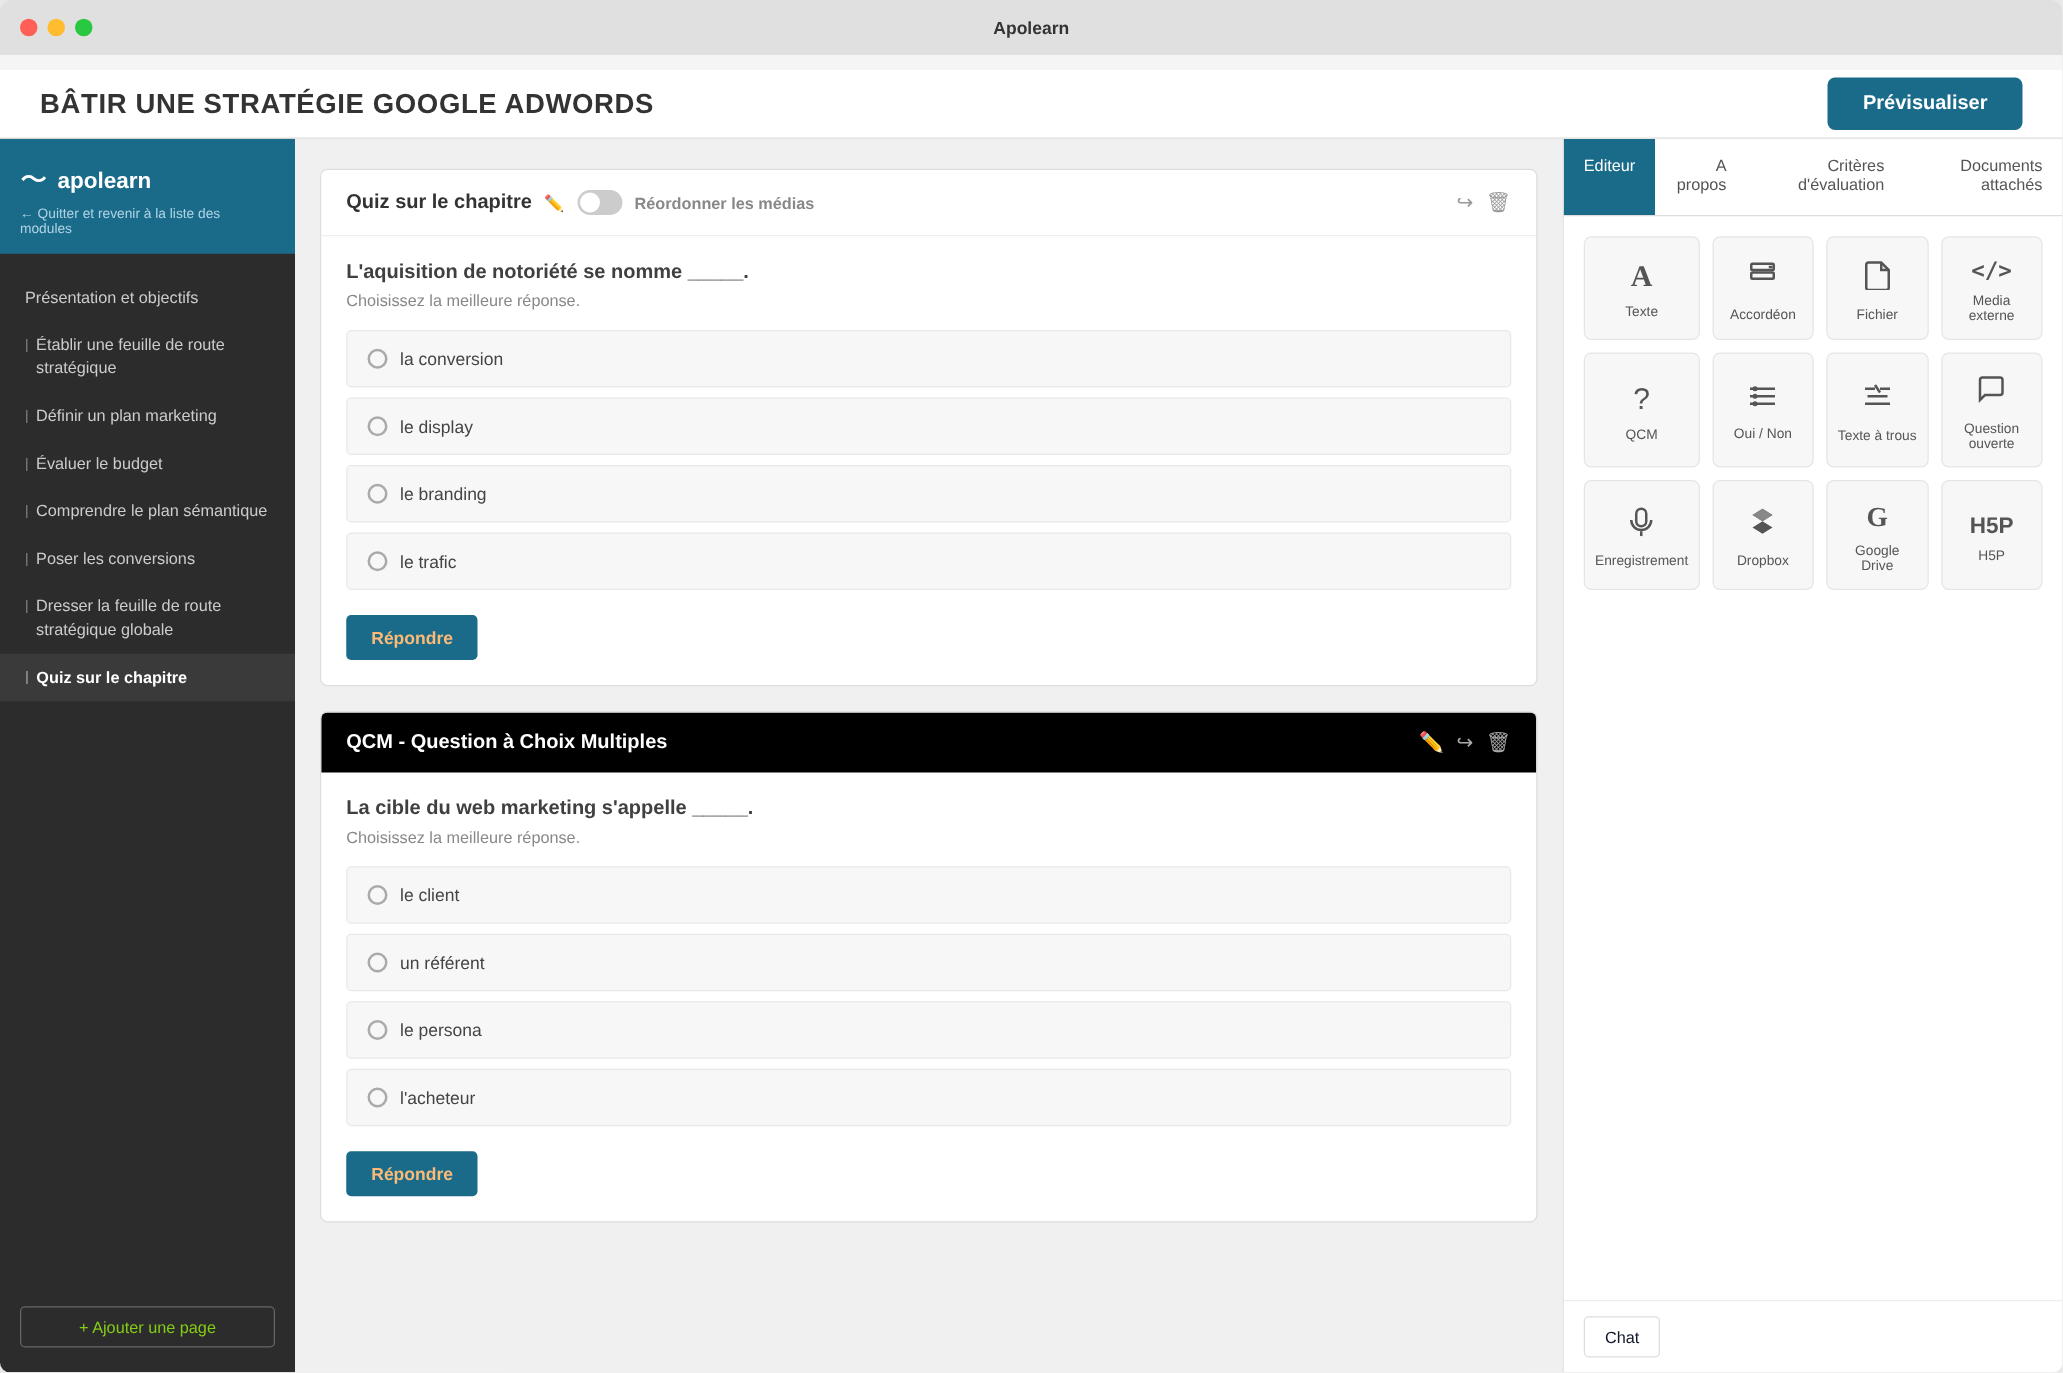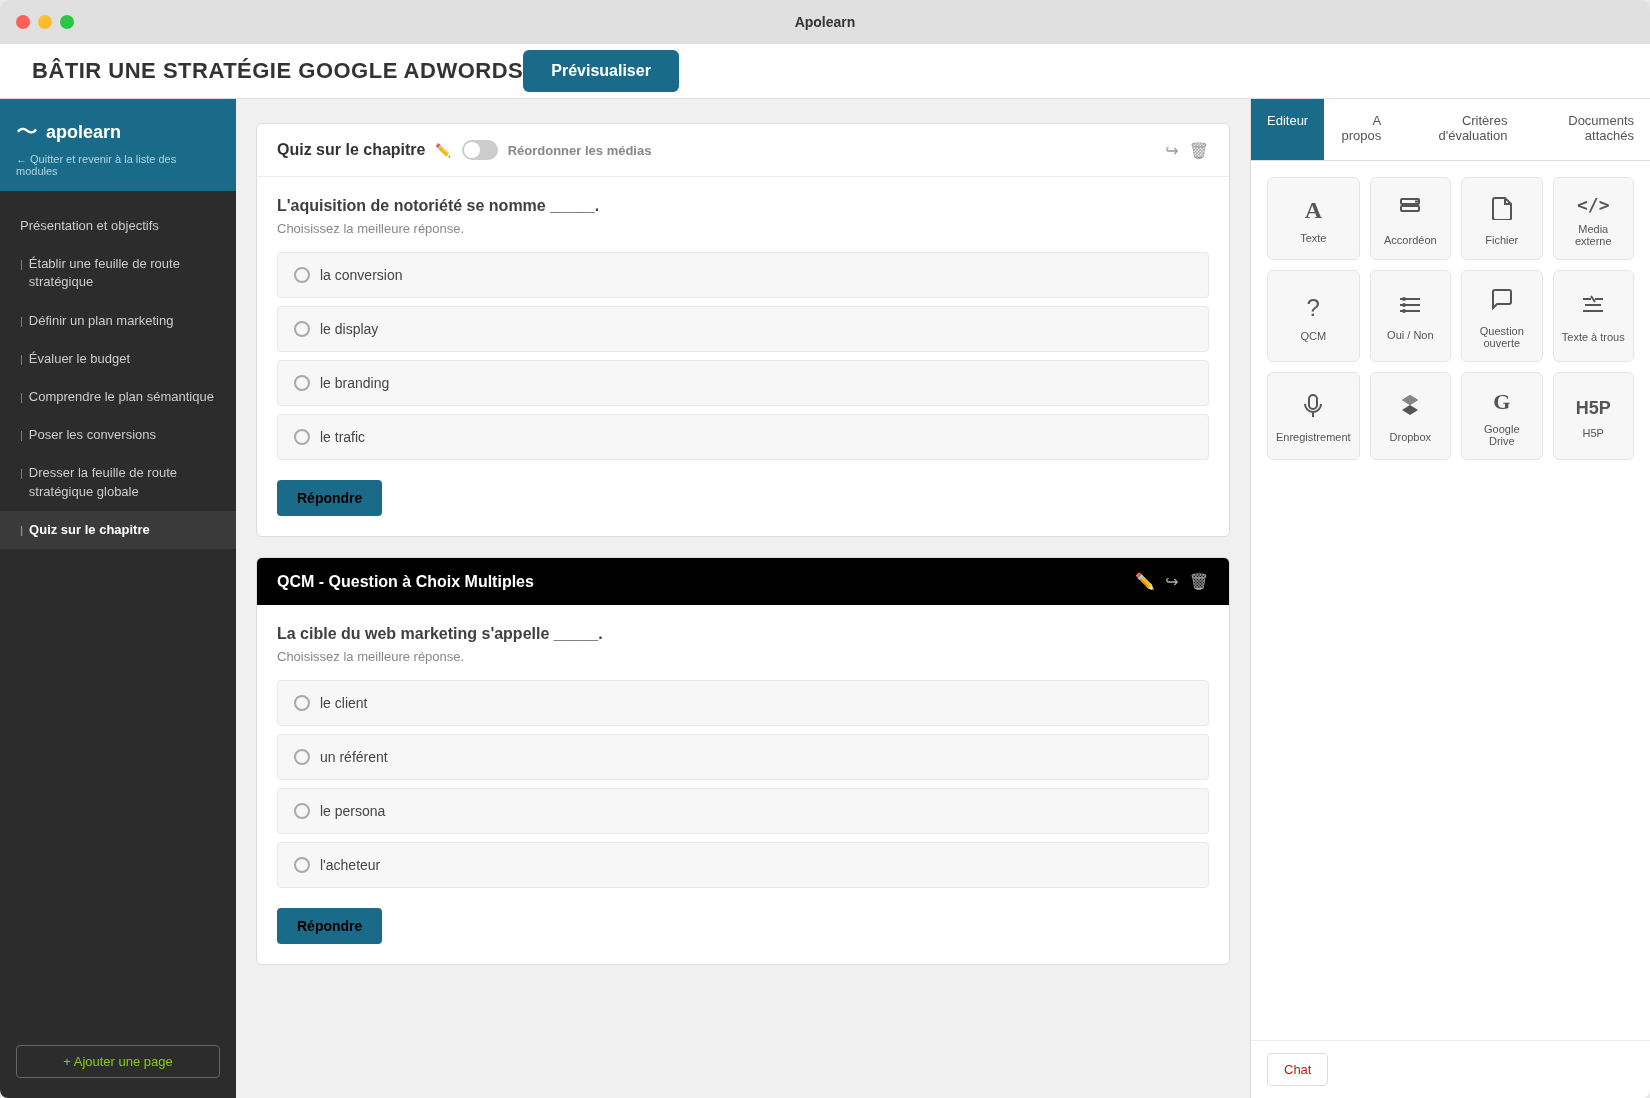--- a/index.html
+++ b/index.html
@@ -11,21 +11,21 @@
     .window-controls { position: absolute; left: 16px; display: flex; gap: 8px; }
     .wc { width: 14px; height: 14px; border-radius: 50%; }
     .wc-red { background: #ff5f57; }
     .wc-yellow { background: #febc2e; }
     .wc-green { background: #28c840; }
 
     
     .window { background: #f5f5f5; flex: 1; display: flex; flex-direction: column; border-radius: 0 0 8px 8px; overflow: hidden; }
 
     
-    .top-bar { background: #fff; height: 55px; display: flex; align-items: center; padding: 0 32px; border-bottom: 1px solid #ddd; }
+    .top-bar { background: #fff; height: 55px; display: flex; align-items: center; justify-content: space-between; padding: 0 32px; border-bottom: 1px solid #ddd; margin-top: 12px; }
     .top-bar-title { font-size: 22px; font-weight: 700; color: #333; letter-spacing: 0.5px; }
     .preview-btn { background: #1a6b8a; color: #fff; border: none; border-radius: 6px; padding: 12px 28px; font-size: 16px; font-weight: 600; cursor: pointer; }
 
     
     .content { display: flex; flex: 1; overflow: hidden; }
 
     
     .sidebar { background: #2c2c2c; width: 236px; min-width: 236px; display: flex; flex-direction: column; padding: 0; overflow-y: auto; }
     .sidebar-logo { background: #1a6b8a; padding: 18px 16px 14px; }
     .logo-area { display: flex; align-items: center; gap: 8px; }
@@ -57,36 +57,36 @@
     .card-actions span { cursor: pointer; }
     .card-header-right { display: flex; align-items: center; gap: 12px; }
 
     .card-body { padding: 20px; }
     .question-text { font-size: 16px; font-weight: 700; color: #404040; margin-bottom: 6px; }
     .question-sub { font-size: 13px; color: #888; margin-bottom: 16px; }
 
     .answer-option { background: #f7f7f7; border: 1px solid #e8e8e8; border-radius: 4px; padding: 14px 16px; margin-bottom: 8px; display: flex; align-items: center; gap: 10px; font-size: 14px; color: #444; cursor: pointer; }
     .radio-circle { width: 16px; height: 16px; border-radius: 50%; border: 2px solid #aaa; background: transparent; flex-shrink: 0; }
 
-    .respond-btn { background: #1a6b8a; color: #000000; border: none; border-radius: 4px; padding: 10px 20px; font-size: 14px; font-weight: 600; cursor: pointer; margin-top: 12px; }
+    .respond-btn { background: #1a6b8a; color: #fdba74; border: none; border-radius: 4px; padding: 10px 20px; font-size: 14px; font-weight: 600; cursor: pointer; margin-top: 12px; }
 
     
     .right-panel { width: 400px; min-width: 400px; background: #fff; border-left: 1px solid #ddd; display: flex; flex-direction: column; overflow: hidden; }
     .right-tabs { display: flex; border-bottom: 1px solid #ddd; text-align: right; }
     .right-tab { padding: 14px 16px; font-size: 13px; cursor: pointer; color: #555; border-bottom: 3px solid transparent; }
     .right-tab.active { color: #fff; background: #1a6b8a; border-bottom: 3px solid #1a6b8a; }
 
     .right-content { flex: 1; padding: 16px; overflow-y: auto; }
     .editor-grid { display: grid; grid-template-columns: repeat(4, 1fr); gap: 10px; }
     .editor-block { background: #f7f7f7; border: 1px solid #e5e5e5; border-radius: 6px; padding: 16px 8px 12px; display: flex; flex-direction: column; align-items: center; justify-content: center; gap: 8px; cursor: pointer; min-height: 80px; }
     .block-icon { font-size: 22px; color: #555; }
     .block-label { font-size: 11px; color: #555; text-align: center; }
 
     
-    .chat-btn { position: fixed; bottom: 20px; right: 340px; background: #fff; border: 1px solid #ddd; border-radius: 6px; padding: 10px 20px; font-size: 13px; color: #b91c1c; cursor: pointer; box-shadow: 0 2px 6px rgba(0,0,0,0.1); }
+    .chat-btn { position: fixed; bottom: 20px; right: 340px; background: #fff; border: 1px solid #ddd; border-radius: 6px; padding: 10px 20px; font-size: 13px; color: #0f172a; cursor: pointer; box-shadow: 0 2px 6px rgba(0,0,0,0.1); }
 
     
     .edit-icon { font-size: 13px; color: #999; cursor: pointer; }
 
     
     .h5p-label { font-size: 18px; font-weight: 900; color: #555; }
 
     .scrollable { overflow-y: auto; }
   </style>
 </head>
@@ -287,41 +287,41 @@
                     <circle cx="6" cy="10" r="2" fill="#555" stroke="none"></circle>
                     <circle cx="6" cy="16" r="2" fill="#555" stroke="none"></circle>
                   </svg>
               </span>
               <span class="block-label">Oui / Non</span>
             </div>
 
             <div class="editor-block">
               <span class="block-icon">
                 <svg width="24" height="24" viewBox="0 0 24 24" fill="none" stroke="#555" stroke-width="2">
-                    <path d="M21 15a2 2 0 01-2 2H7l-4 4V5a2 2 0 012-2h14a2 2 0 012 2z"></path>
-                  </svg>
-              </span>
-              <span class="block-label">Question ouverte</span>
-            </div>
-
-            <div class="editor-block">
-              <span class="block-icon">
-                <svg width="24" height="24" viewBox="0 0 24 24" fill="none" stroke="#555" stroke-width="2">
                     <line x1="2" y1="6" x2="10" y2="6"></line>
                     <line x1="14" y1="6" x2="22" y2="6"></line>
                     <line x1="4" y1="12" x2="20" y2="12"></line>
                     <line x1="2" y1="18" x2="22" y2="18"></line>
                     <line x1="10" y1="3" x2="14" y2="9"></line>
                   </svg>
               </span>
               <span class="block-label">Texte à trous</span>
             </div>
 
             <div class="editor-block">
               <span class="block-icon">
+                <svg width="24" height="24" viewBox="0 0 24 24" fill="none" stroke="#555" stroke-width="2">
+                    <path d="M21 15a2 2 0 01-2 2H7l-4 4V5a2 2 0 012-2h14a2 2 0 012 2z"></path>
+                  </svg>
+              </span>
+              <span class="block-label">Question ouverte</span>
+            </div>
+
+            <div class="editor-block">
+              <span class="block-icon">
                 <svg width="22" height="24" viewBox="0 0 22 24" fill="none" stroke="#555" stroke-width="2">
                     <rect x="7" y="2" width="8" height="14" rx="4"></rect>
                     <path d="M3 11a8 8 0 0016 0"></path>
                     <line x1="11" y1="20" x2="11" y2="24"></line>
                   </svg>
               </span>
               <span class="block-label">Enregistrement</span>
             </div>
 
             <div class="editor-block">

